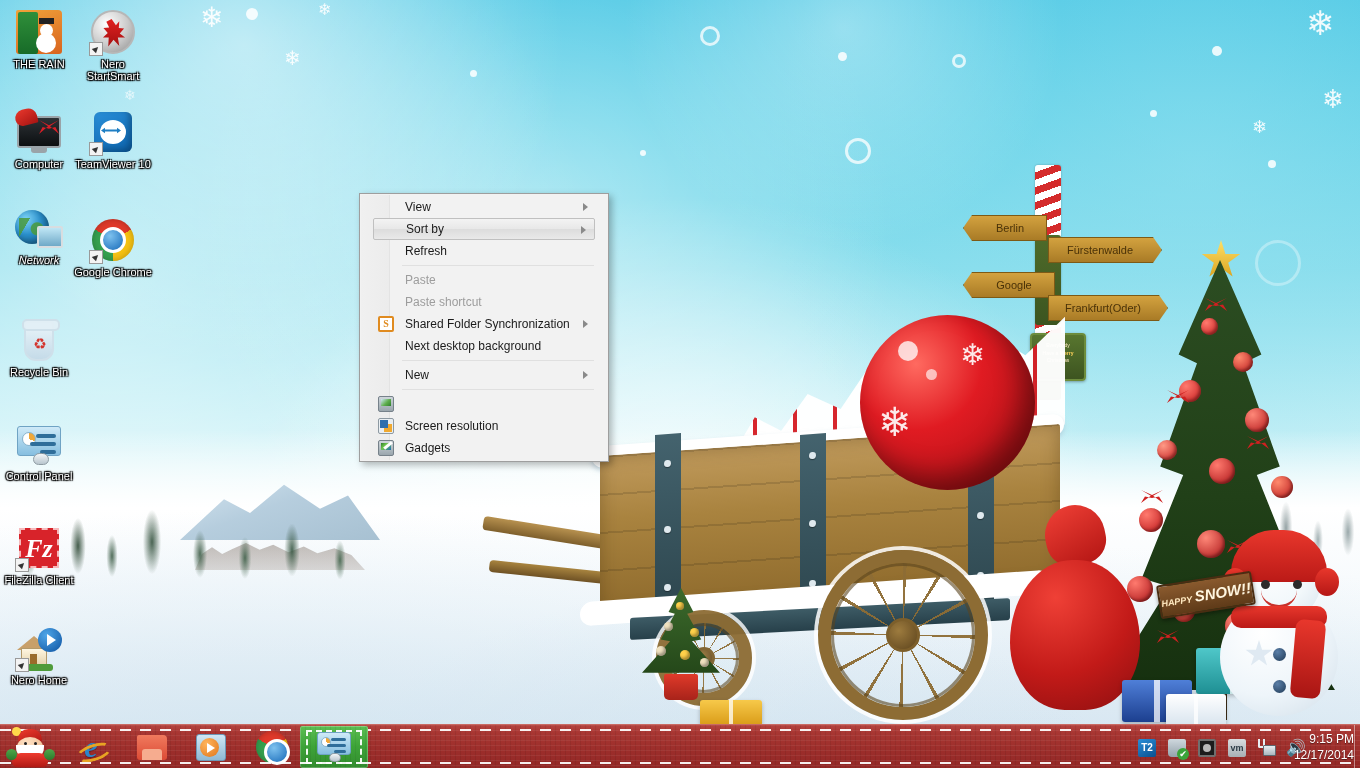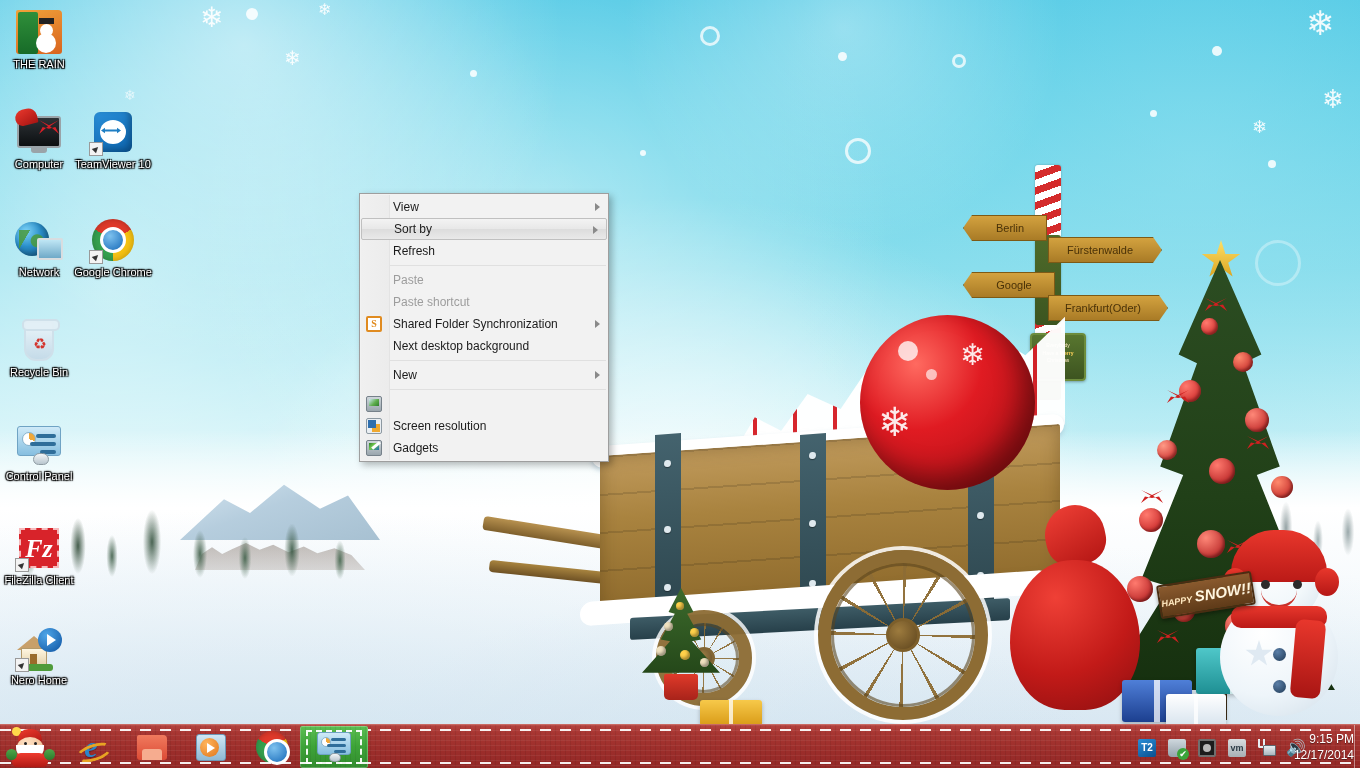--- a/index.html
+++ b/index.html
@@ -345,21 +345,21 @@
   .ic-play:after { content:''; position:absolute; left:9px; top:6px; width:0; height:0;
     border-left:9px solid #fff; border-top:6px solid transparent; border-bottom:6px solid transparent; }
 
   
   #context-menu {
     position:absolute; left:359px; top:193px; width:250px;
     background:#f2f2f2;
     border:1px solid #9e9e9e;
     box-shadow:3px 3px 7px rgba(0,0,0,.28);
     font-size:12px; color:#1b1b1b;
-    padding:2px 0;
+    padding:2px 12px;
   }
   #context-menu:before {
     content:''; position:absolute; left:1px; top:1px; bottom:1px; width:28px;
     background:linear-gradient(90deg,#f0f0f0,#ececec); border-right:1px solid #e3e3e3;
   }
   .mi {
     position:relative; height:22px; line-height:22px; padding-left:33px; padding-right:22px;
     white-space:nowrap; z-index:2;
   }
   .mi.sel {
@@ -638,41 +638,48 @@
       <div class="ic-folder"></div>
       <div class="ic-snowman-mini">
           <s></s>
           <b></b>
           <i></i>
         </div>
     </div>
     <div class="dlabel">THE RAIN</div>
   </div>
 
+  <div class="dicon" style="left:74px;top:8px;">
+    <div class="glyph">
+      <div class="ic-nero"></div>
+      <span class="shortcut-arrow"></span>
+    </div>
+    <div class="dlabel">Nero StartSmart</div>
+  </div>
 
   <div class="dicon" style="left:0px;top:108px;">
     <div class="glyph">
       <div class="ic-monitor"></div>
         <div class="ic-monitor-stand"></div>
       <div class="ic-santahat-sm"></div>
         <div class="ic-bow-sm"></div>
     </div>
     <div class="dlabel">Computer</div>
   </div>
 
   <div class="dicon" style="left:74px;top:108px;">
     <div class="glyph">
       <div class="ic-tv"></div>
         <div class="ic-tv-arrows"></div>
       <span class="shortcut-arrow"></span>
     </div>
     <div class="dlabel">TeamViewer 10</div>
   </div>
 
-  <div class="dicon" style="left:0px;top:216px;">
+  <div class="dicon" style="left:0px;top:204px;font-style:italic;">
     <div class="glyph">
       <div class="ic-globe"></div>
         <div class="ic-net-mon"></div>
     </div>
     <div class="dlabel">Network</div>
   </div>
 
   <div class="dicon" style="left:74px;top:216px;">
     <div class="glyph">
       <div class="ic-chrome"></div>

